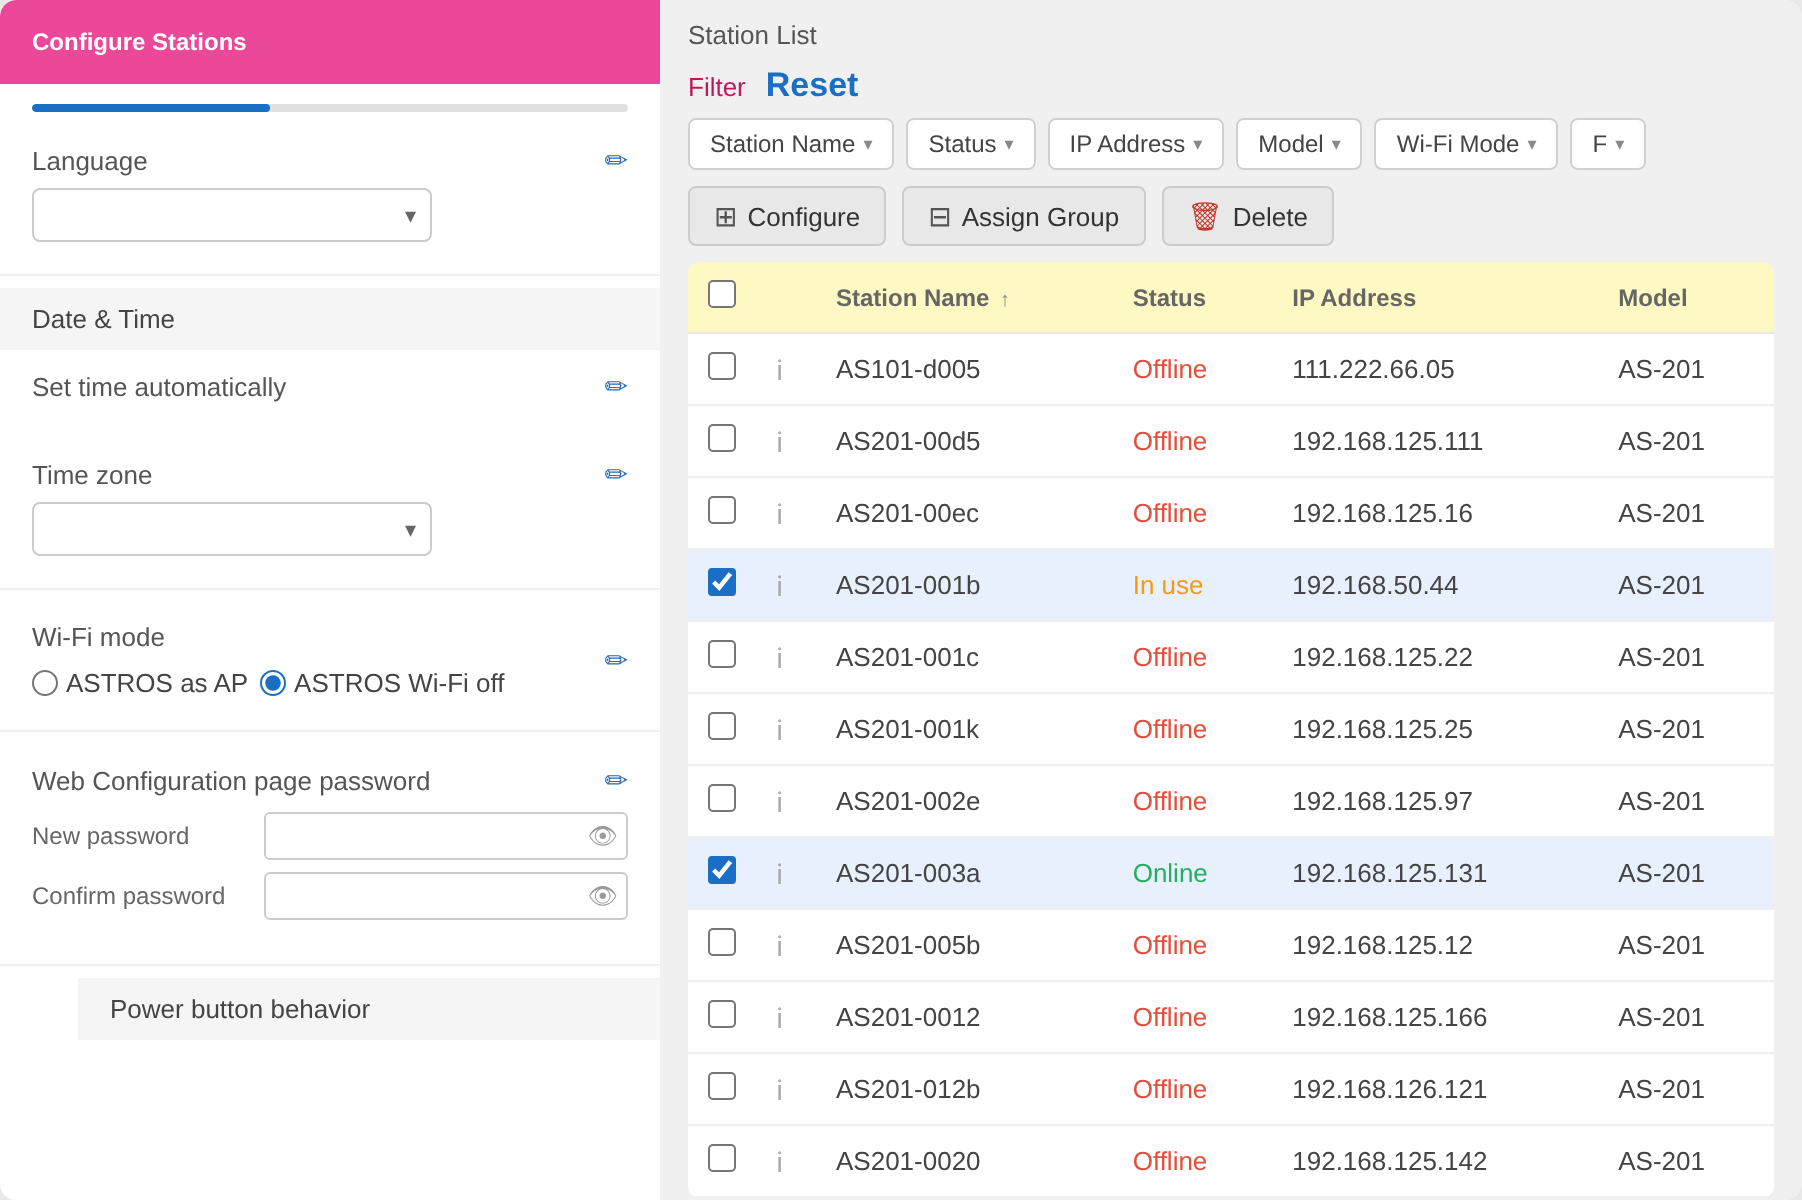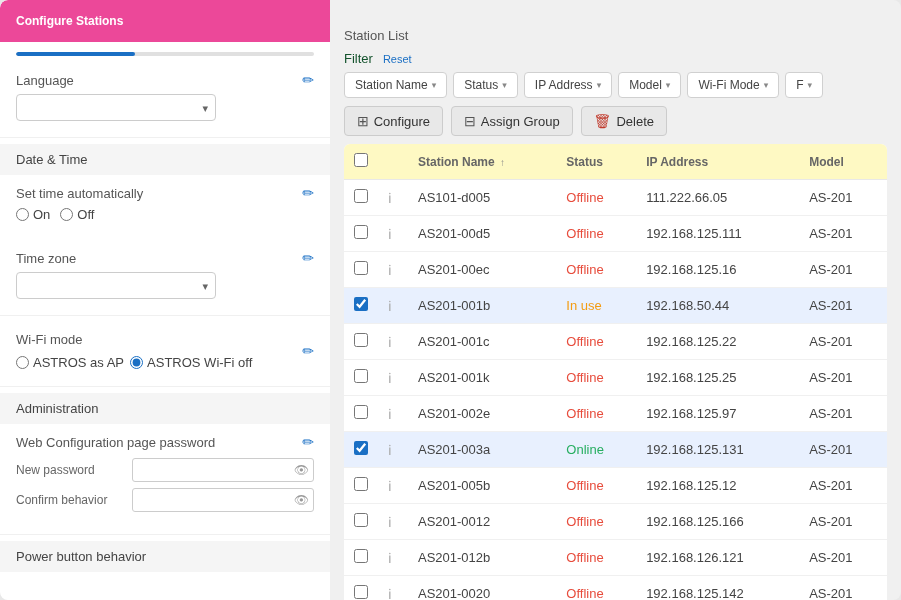--- a/index.html
+++ b/index.html
@@ -201,58 +201,59 @@
       font-size: 12px;
       cursor: pointer;
     }
 
     .power-section-header {
       background: #f5f5f5;
       padding: 8px 16px;
       font-size: 13px;
       color: #444;
       font-weight: 500;
+      margin-left: 39px;
     }
 
     
     .right-panel {
       flex: 1;
       background: #f0f0f0;
       border-radius: 0 8px 8px 0;
       display: flex;
       flex-direction: column;
       overflow: hidden;
     }
 
     .station-list-title {
       padding: 10px 14px 4px;
       font-size: 13px;
       color: #555;
-      margin-top: 18px;
     }
 
     .filter-bar {
       display: flex;
       align-items: center;
       gap: 10px;
       padding: 4px 14px 6px;
     }
 
     .filter-label {
       font-size: 13px;
-      color: #14532d;
+      color: #be185d;
     }
 
     .reset-btn {
       color: #1a6fc4;
-      font-size: 11px;
+      font-size: 17px;
       cursor: pointer;
       background: none;
       border: none;
       padding: 0;
+      font-weight: bold;
     }
 
     .column-filters {
       display: flex;
       align-items: center;
       gap: 6px;
       padding: 0 14px 8px;
       flex-wrap: nowrap;
     }
 
@@ -431,30 +432,20 @@
   </div>
 
   <div class="divider"></div>
 
   <div class="section-header">Date &amp; Time</div>
 
   <div class="section-block">
     <div class="field-row">
       <span class="field-label">Set time automatically</span>
       <span class="edit-icon">✏</span>
-    </div>
-    <div class="toggle-row">
-      <label class="radio-option">
-        <input type="radio" name="time_auto" style="">
-        <span>On</span>
-      </label>
-      <label class="radio-option">
-        <input type="radio" name="time_auto" style="">
-        <span>Off</span>
-      </label>
     </div>
 
     <div style="margin-top:28px;">
       <div class="field-row">
         <span class="field-label">Time zone</span>
         <span class="edit-icon">✏</span>
       </div>
       <div class="select-wrapper">
         <select>
           <option value=""></option>
@@ -479,37 +470,36 @@
             <span>ASTROS Wi-Fi off</span>
           </label>
         </div>
       </div>
       <span class="edit-icon">✏</span>
     </div>
   </div>
 
   <div class="divider"></div>
 
-  <div class="section-header">Administration</div>
 
   <div class="admin-section">
     <div class="field-row">
       <span class="field-label">Web Configuration page password</span>
       <span class="edit-icon">✏</span>
     </div>
     <div class="password-group">
       <div class="password-row">
         <label>New password</label>
         <div class="password-input-wrap">
           <input type="password" style="">
           <span class="eye-icon">👁</span>
         </div>
       </div>
       <div class="password-row">
-        <label>Confirm behavior</label>
+        <label>Confirm password</label>
         <div class="password-input-wrap">
           <input type="password" style="">
           <span class="eye-icon">👁</span>
         </div>
       </div>
     </div>
   </div>
 
   <div class="divider"></div>
 

